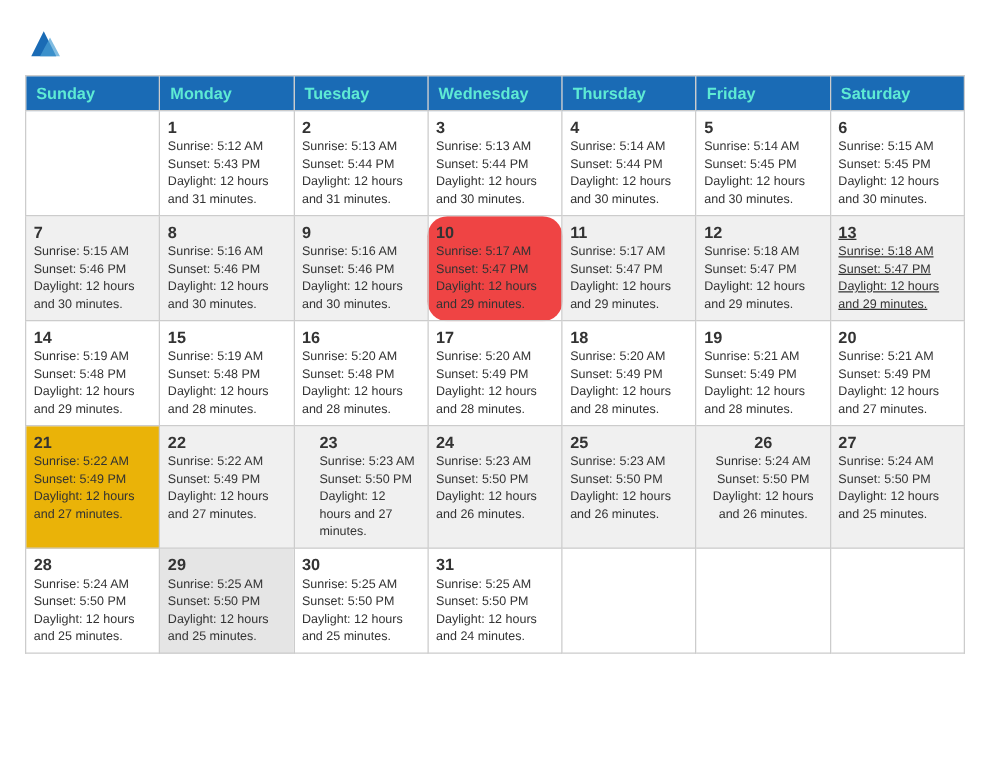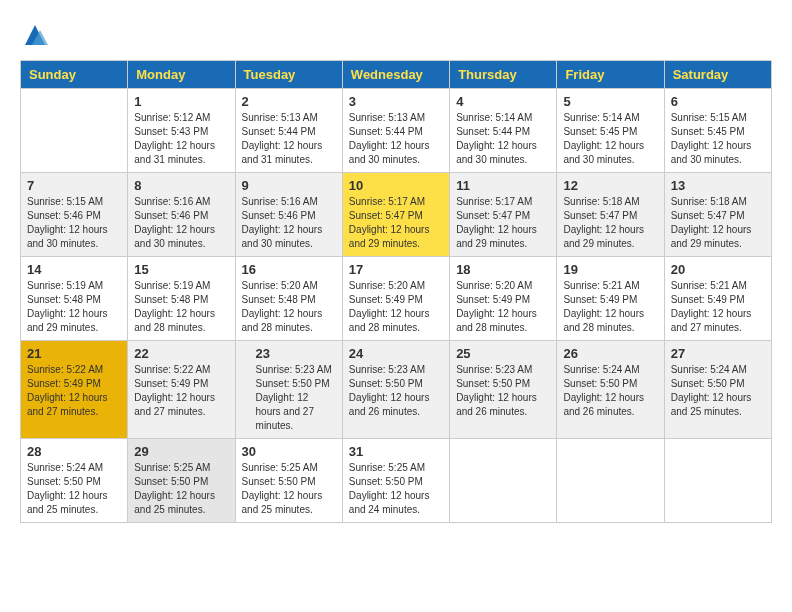--- a/index.html
+++ b/index.html
@@ -51,21 +51,21 @@
     .location {
       font-size: 14px;
       color: #555;
     }
     table {
       width: 100%;
       border-collapse: collapse;
     }
     thead th {
       background-color: #1a6bb5;
-      color: #fde047;
+      color: #5eead4;
       font-size: 13px;
       font-weight: bold;
       padding: 6px 8px;
       text-align: left;
       border: 1px solid #ccc;
     }
     td {
       border: 1px solid #ccc;
       vertical-align: top;
       padding: 5px 6px;
@@ -179,39 +179,39 @@
           <div class="day-info" style="white-space: pre-line;">Sunrise: 5:16 AM
 Sunset: 5:46 PM
 Daylight: 12 hours and 30 minutes.</div>
         </td>
         <td style="background: rgb(240, 240, 240);">
           <span class="day-number">9</span>
           <div class="day-info" style="white-space: pre-line;">Sunrise: 5:16 AM
 Sunset: 5:46 PM
 Daylight: 12 hours and 30 minutes.</div>
         </td>
-        <td style="background: #fde047;">
+        <td style="background: #ef4444; border-radius: 16px;">
           <span class="day-number">10</span>
           <div class="day-info" style="white-space: pre-line;">Sunrise: 5:17 AM
 Sunset: 5:47 PM
 Daylight: 12 hours and 29 minutes.</div>
         </td>
         <td style="background: rgb(240, 240, 240);">
           <span class="day-number">11</span>
           <div class="day-info" style="white-space: pre-line;">Sunrise: 5:17 AM
 Sunset: 5:47 PM
 Daylight: 12 hours and 29 minutes.</div>
         </td>
         <td style="background: rgb(240, 240, 240);">
           <span class="day-number">12</span>
           <div class="day-info" style="white-space: pre-line;">Sunrise: 5:18 AM
 Sunset: 5:47 PM
 Daylight: 12 hours and 29 minutes.</div>
         </td>
-        <td style="background: rgb(240, 240, 240);">
+        <td style="background: rgb(240, 240, 240); text-decoration: underline;">
           <span class="day-number">13</span>
           <div class="day-info" style="white-space: pre-line;">Sunrise: 5:18 AM
 Sunset: 5:47 PM
 Daylight: 12 hours and 29 minutes.</div>
         </td>
       </tr>
       <tr>
         <td style="background: rgb(255, 255, 255);">
           <span class="day-number">14</span>
           <div class="day-info" style="white-space: pre-line;">Sunrise: 5:19 AM
@@ -279,21 +279,21 @@
           <div class="day-info" style="white-space: pre-line;">Sunrise: 5:23 AM
 Sunset: 5:50 PM
 Daylight: 12 hours and 26 minutes.</div>
         </td>
         <td style="background: rgb(240, 240, 240);">
           <span class="day-number">25</span>
           <div class="day-info" style="white-space: pre-line;">Sunrise: 5:23 AM
 Sunset: 5:50 PM
 Daylight: 12 hours and 26 minutes.</div>
         </td>
-        <td style="background: rgb(240, 240, 240);">
+        <td style="background: rgb(240, 240, 240); text-align: center;">
           <span class="day-number">26</span>
           <div class="day-info" style="white-space: pre-line;">Sunrise: 5:24 AM
 Sunset: 5:50 PM
 Daylight: 12 hours and 26 minutes.</div>
         </td>
         <td style="background: rgb(240, 240, 240);">
           <span class="day-number">27</span>
           <div class="day-info" style="white-space: pre-line;">Sunrise: 5:24 AM
 Sunset: 5:50 PM
 Daylight: 12 hours and 25 minutes.</div>

